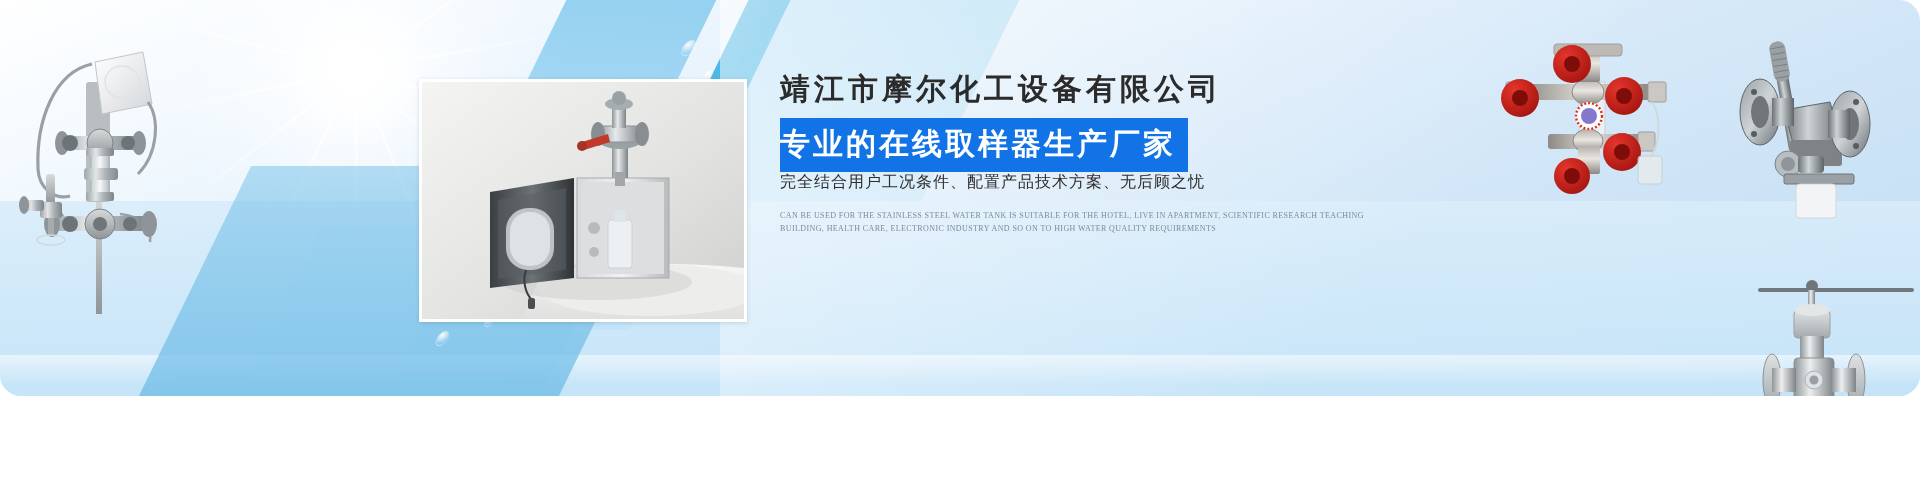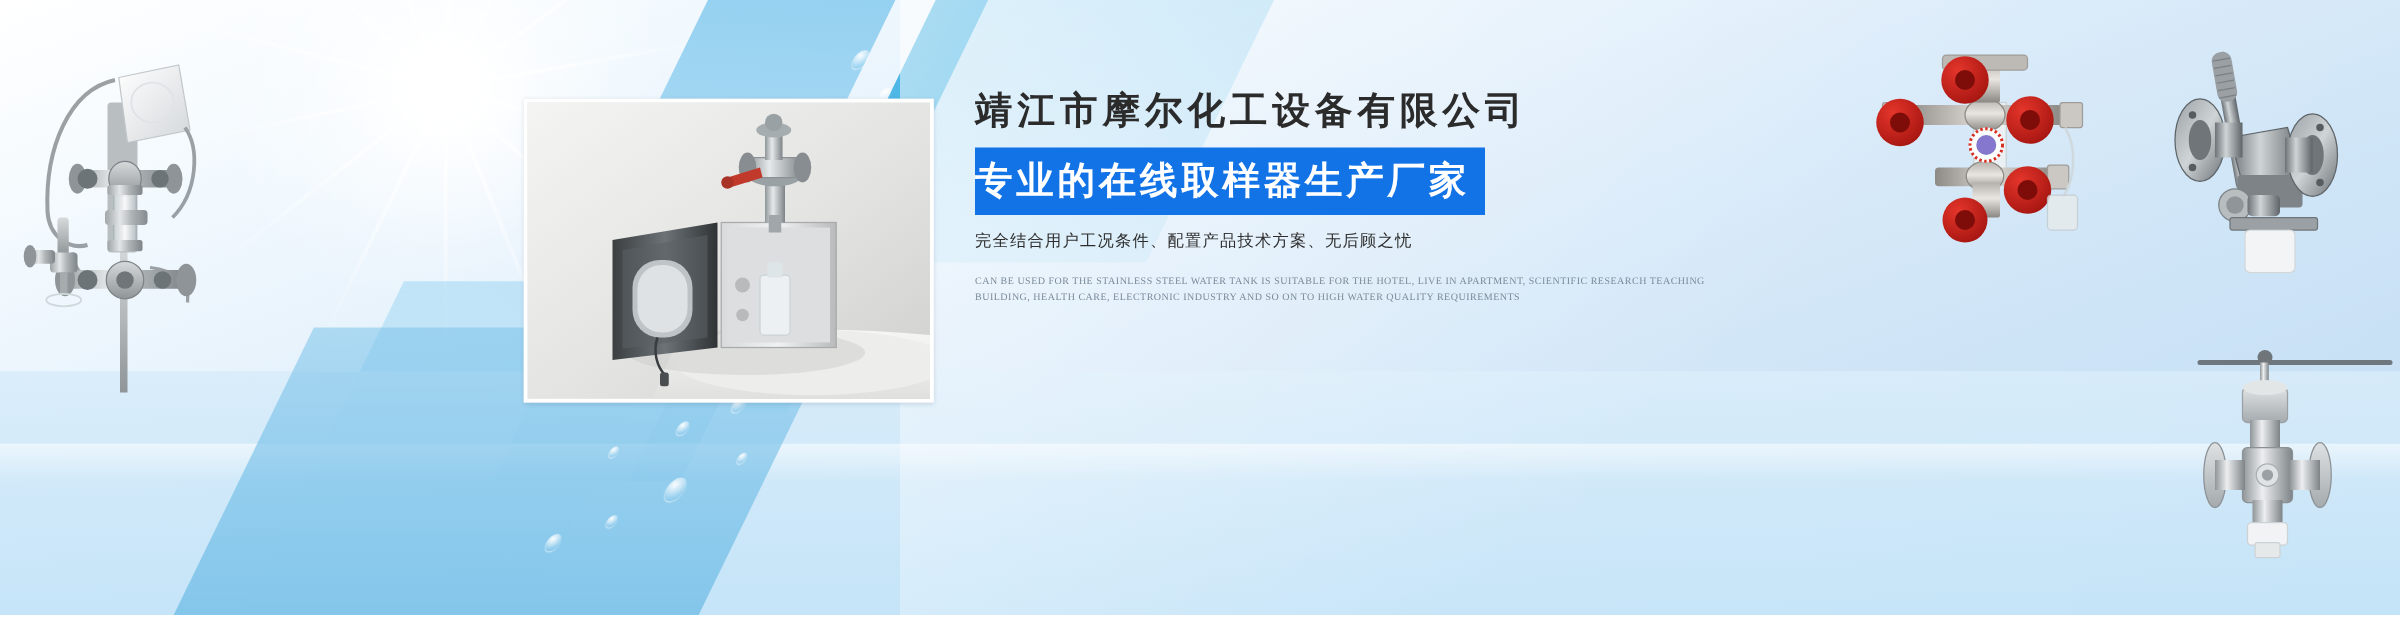--- a/index.html
+++ b/index.html
@@ -2,22 +2,23 @@
 <html><head>
 <meta charset="utf-8">
 <style>
   html,body{margin:0;padding:0;}
   body{
     width:1920px;height:500px;overflow:hidden;
     font-family:"Liberation Sans","DejaVu Sans",sans-serif;
     background:#ffffff;
   }
   #banner{
-    position:relative;width:1920px;height:492px;overflow:hidden;
+    position:relative;width:1920px;height:396px;overflow:hidden;
     background:linear-gradient(160deg,#ffffff 0%,#f2f9fe 18%,#dcecfa 45%,#cfe5f7 66%,#bfdcf3 100%);
+    border-radius:21px;
   }
 
   
   .bg-layer{position:absolute;inset:0;pointer-events:none;}
 
   
   .sun{
     position:absolute;left:175px;top:-110px;width:360px;height:360px;
     background:radial-gradient(circle at 50% 50%,
        rgba(255,255,255,1) 0%,rgba(255,255,255,.95) 14%,
@@ -82,21 +83,21 @@
     font-size:30px;font-weight:700;color:#2b2b2b;letter-spacing:4px;
     white-space:nowrap;line-height:1.1;
   }
   .headline{
     display:inline-block;margin-top:13px;
     background:#1273e6;color:#ffffff;
     font-size:30px;font-weight:700;letter-spacing:3px;
     padding:6px 12px 7px 0;white-space:nowrap;
   }
   .subline{
-    margin-top:12px;color:#2e2e2e;font-size:13px;letter-spacing:1px;
+    margin-top:0;color:#2e2e2e;font-size:16px;letter-spacing:1px;
     white-space:nowrap;
   }
   .tagline{
     display:inline-block;margin-top:13px;
     background:#1273e6;color:#ffffff;
     font-size:22px;letter-spacing:3px;
     padding:6px 18px 7px 18px;white-space:nowrap;
   }
   .engtext{
     margin-top:16px;width:600px;

